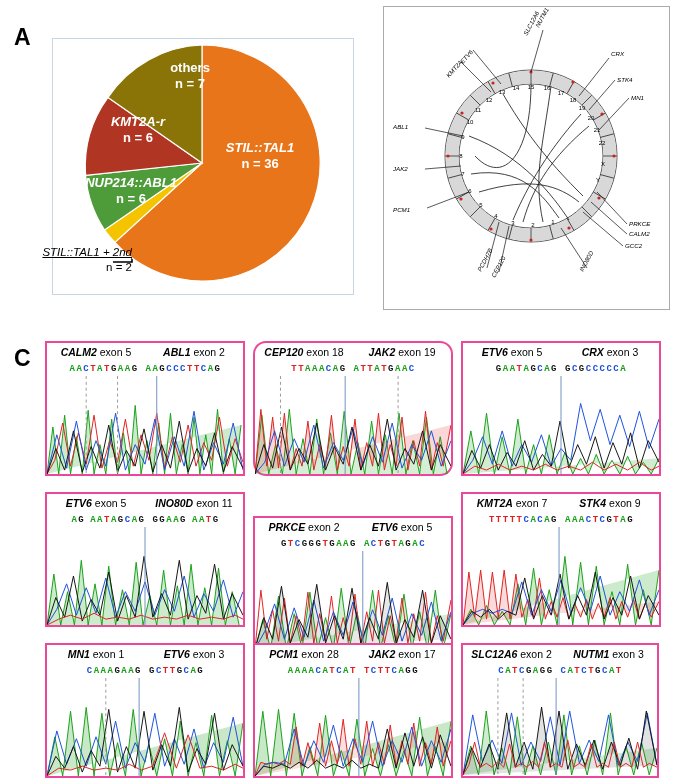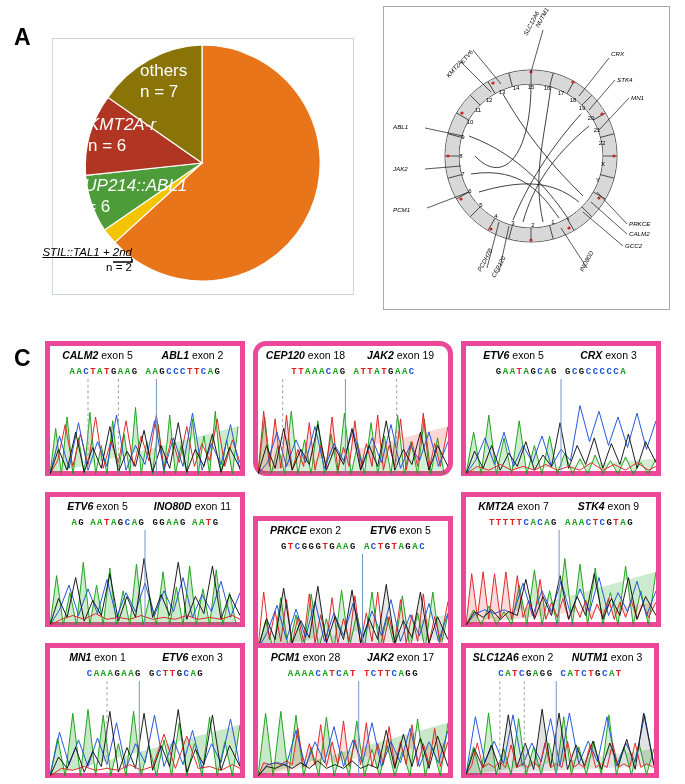--- a/index.html
+++ b/index.html
@@ -18,40 +18,40 @@
     font-family:"Liberation Sans", sans-serif;
   }
   
   #panelA{position:absolute;left:0;top:0;width:375px;height:325px;}
   #panelA .box{
     position:absolute;left:52px;top:38px;width:300px;height:255px;
     border:1px solid #c9d6e2;background:#fff;
   }
   #pieWrap{position:absolute;left:60px;top:30px;width:285px;height:270px;}
   .pie-label{
-    position:absolute;line-height:1.25;
-    font-size:17px;color:#fff;font-weight:normal;
+    position:absolute;text-align:center;line-height:1.25;
+    font-size:13px;color:#fff;font-weight:bold;
   }
   .pie-label .gene{font-style:italic;}
   #lblSTIL2{
     position:absolute;left:0px;top:245px;width:132px;text-align:right;
     font-size:11.5px;color:#000;line-height:1.3;
   }
   #leaderLine{position:absolute;left:0;top:0;width:375px;height:325px;}
   
   #panelB{position:absolute;left:375px;top:0;width:310px;height:325px;}
   #panelB .box{
     position:absolute;left:8px;top:6px;width:285px;height:302px;
     border:1px solid #aaa;background:#fff;
   }
   
   #panelC{position:absolute;left:0;top:325px;width:685px;height:459px;}
   .chrom-card{
     position:absolute;
-    border:5px solid #ec4899;
+    border:2px solid #ec4899;
     background:#fff;
     box-sizing:border-box;
   }
   .chrom-titles{
     position:absolute;left:0;top:0;width:100%;height:18px;
     display:flex;
   }
   .chrom-title{
     flex:1 1 50%;
     font-size:10.5px;
@@ -93,20 +93,24 @@
 
       <path d="M142,133 L54.9,212.4 A118,118 0 0,1 44.4,199.9 Z" fill="#f5c400" stroke="#ffffff" stroke-width="1.2"></path>
 
       <path d="M142,133 L44.4,199.9 A118,118 0 0,1 25.6,145.4 Z" fill="#4e9b39" stroke="#ffffff" stroke-width="1.2"></path>
 
       <path d="M142,133 L25.6,145.4 A118,118 0 0,1 48.0,67.4 Z" fill="#b03522" stroke="#ffffff" stroke-width="1.2"></path>
 
       <path d="M142,133 L48.0,67.4 A118,118 0 0,1 142,15 Z" fill="#8a7407" stroke="#ffffff" stroke-width="1.2"></path>
     </svg>
 
+    <div class="pie-label" style="left:145px;top:110px;width:110px;">
+      <span class="gene">STIL::TAL1</span><br>
+      <span>n = 36</span>
+    </div>
     <div class="pie-label" style="left:12px;top:145px;width:118px;">
       <span class="gene">NUP214::ABL1</span><br>
       <span>n = 6</span>
     </div>
     <div class="pie-label" style="left:28px;top:84px;width:100px;">
       <span class="gene">KMT2A-r</span><br>
       <span>n = 6</span>
     </div>
     <div class="pie-label" style="left:80px;top:30px;width:100px;">
       <span>others</span><br>

